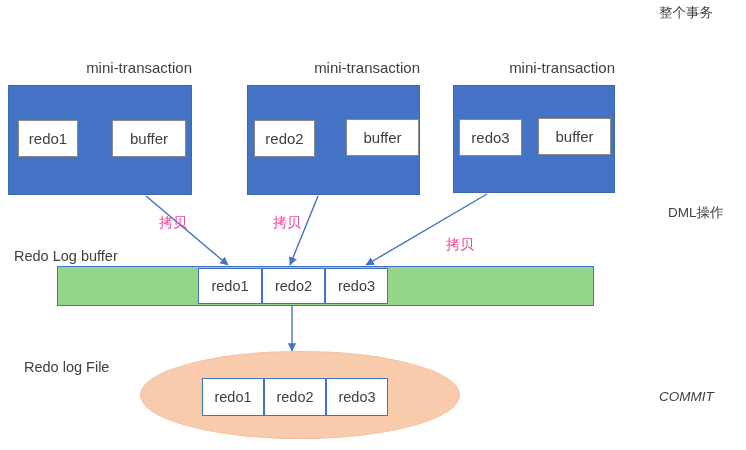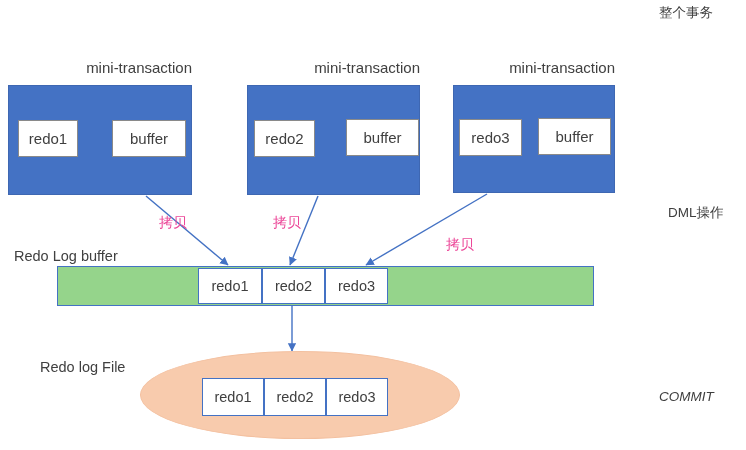--- a/index.html
+++ b/index.html
@@ -158,19 +158,19 @@
   <div class="wbox" style="left:459px; top:119px; width:63px; height:37px;">redo3</div>
   <div class="wbox" style="left:538px; top:118px; width:73px; height:37px;">buffer</div>
   <div class="lbl-cn" style="left:446px; top:229px;">拷贝</div>
 
   <div class="lbl" style="left:14px; top:249px;">Redo Log buffer</div>
   <div class="green-bar" style="left:57px; top:266px; width:537px; height:40px;"></div>
   <div class="slot" style="left:198px; top:268px; width:64px; height:36px;">redo1</div>
   <div class="slot" style="left:262px; top:268px; width:63px; height:36px;">redo2</div>
   <div class="slot" style="left:325px; top:268px; width:63px; height:36px;">redo3</div>
 
-  <div class="lbl" style="left:40px; top:360px;">Redo log File</div>
+  <div class="lbl" style="left:24px; top:360px;">Redo log File</div>
   <div class="ellipse" style="left:140px; top:351px; width:320px; height:88px;"></div>
   <div class="slot" style="left:202px; top:378px; width:62px; height:38px;">redo1</div>
   <div class="slot" style="left:264px; top:378px; width:62px; height:38px;">redo2</div>
   <div class="slot" style="left:326px; top:378px; width:62px; height:38px;">redo3</div>
 
 </div>
 
 </body></html>

